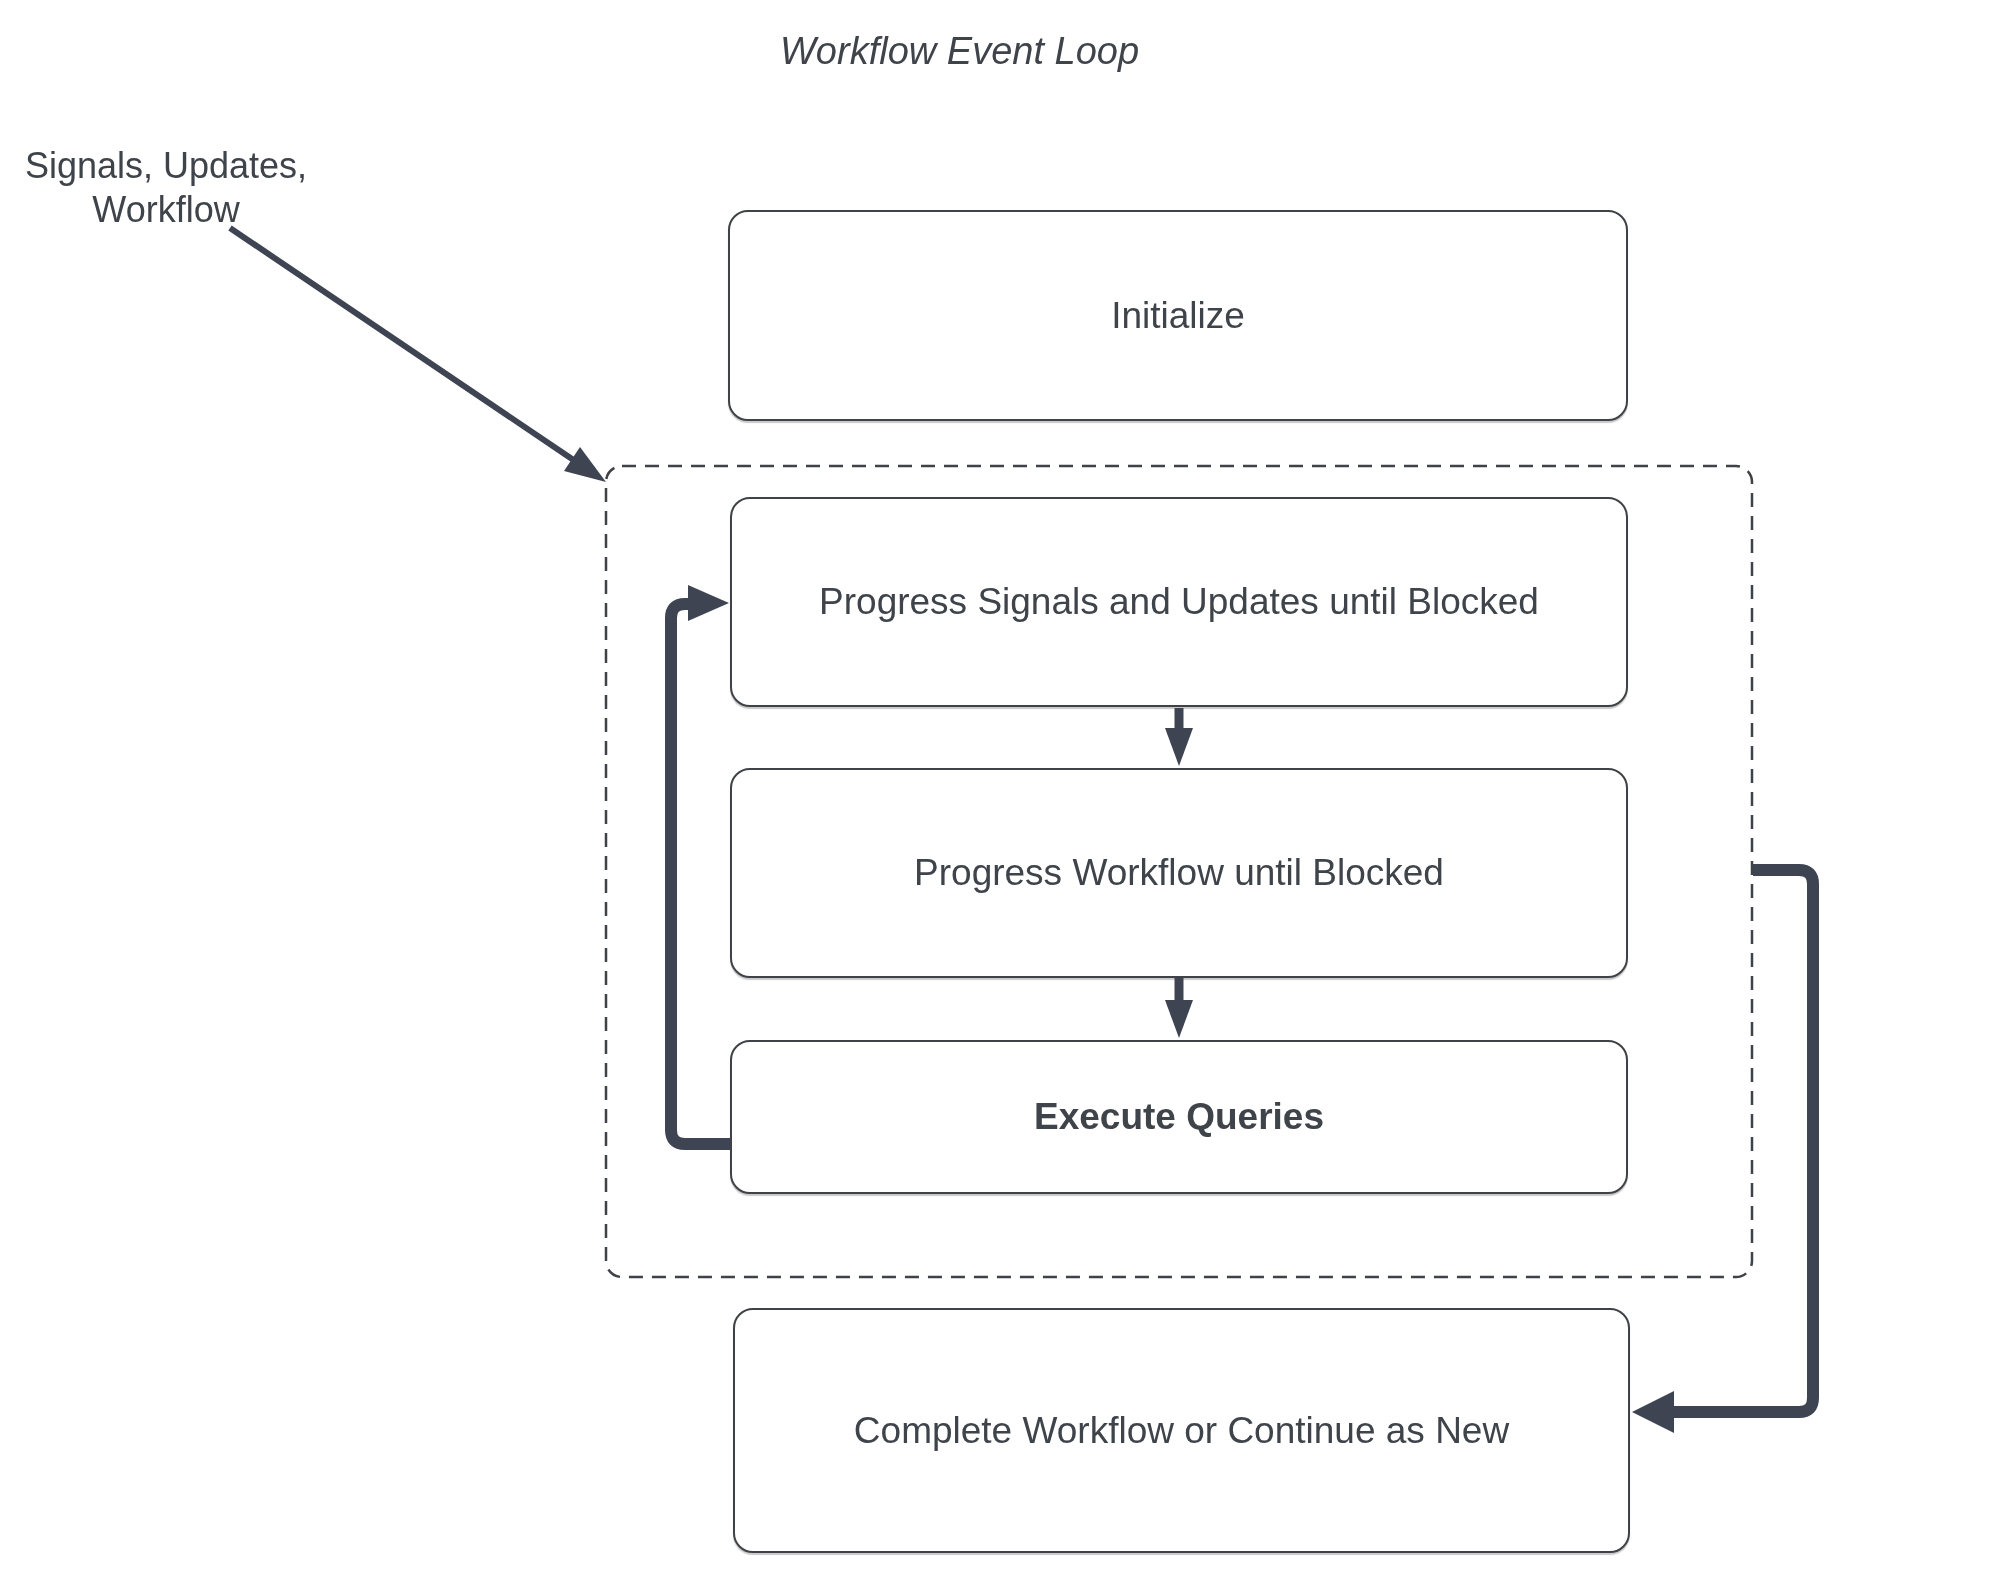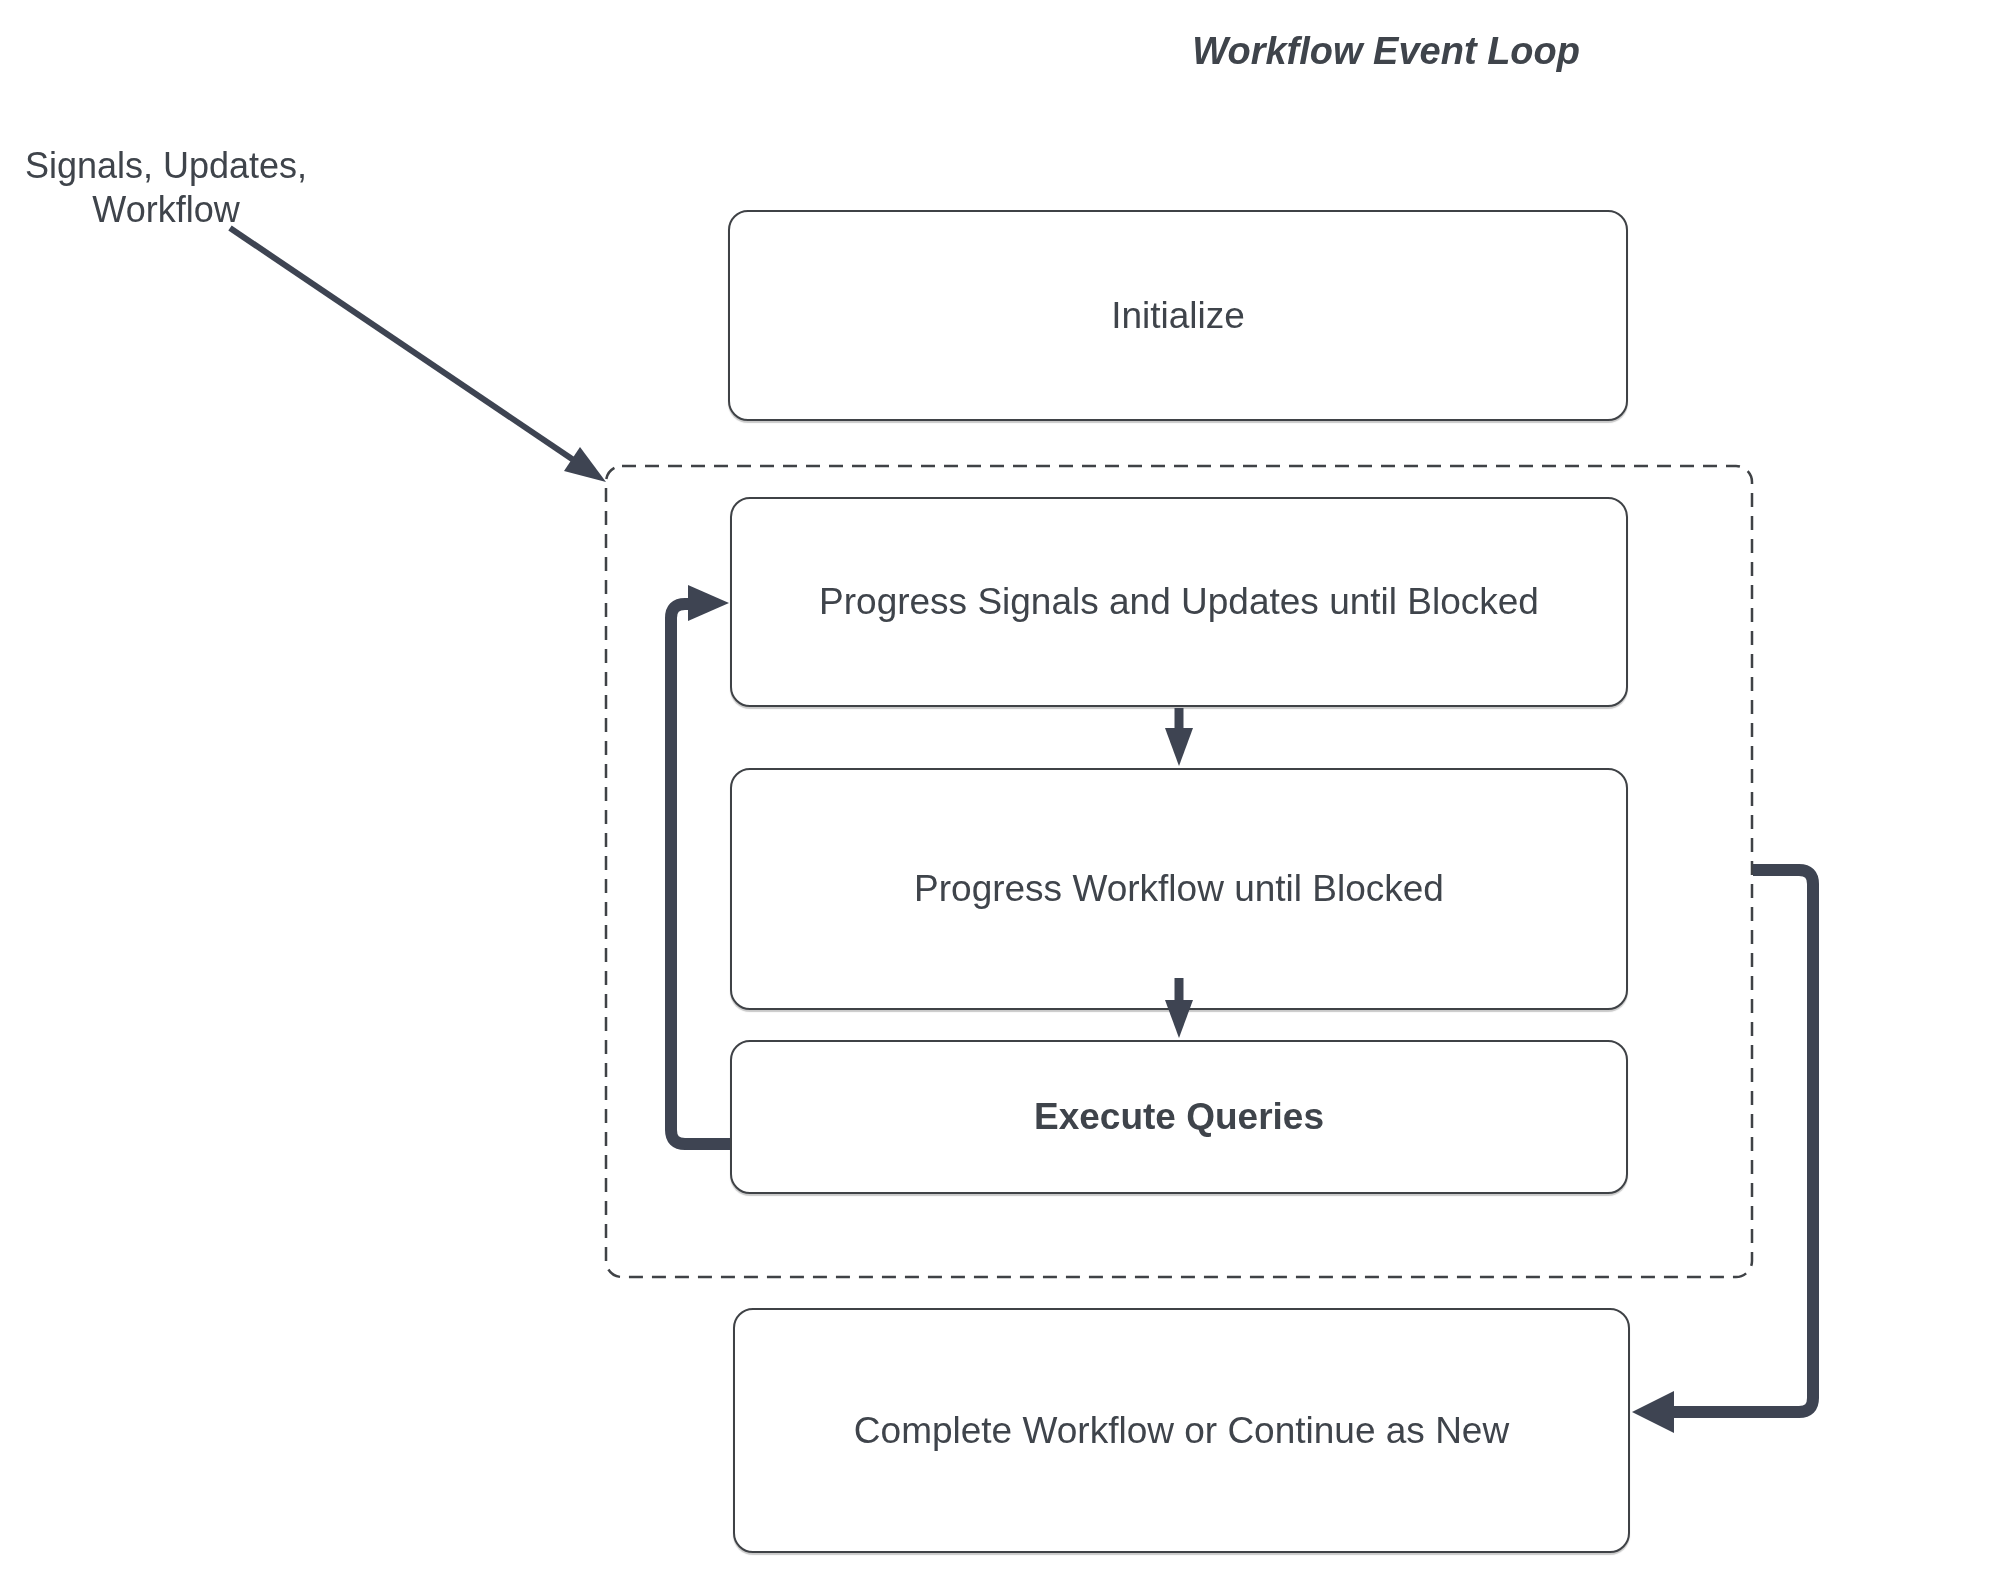--- a/index.html
+++ b/index.html
@@ -14,25 +14,24 @@
     position:relative;
     width:2006px;height:1576px;
     background:var(--bg);
     font-family:"Liberation Sans","DejaVu Sans",sans-serif;
     color:var(--text);
     overflow:hidden;
   }
   .diagram-title{
     position:absolute;
     left:780px;top:30px;width:800px;
-    text-align:right;
+    text-align:left;
     font-size:38px;
     font-style:italic;
     color:var(--text);
-    font-weight:bold;
   }
   .annotation{
     position:absolute;
     left:20px;top:134px;width:292px;
     text-align:center;
     font-size:36px;
     line-height:1.22;
     color:var(--text);
     margin-top:10px;
   }
@@ -49,21 +48,21 @@
     border-radius:20px;
     box-shadow:0 2px 1px rgba(60,60,60,0.28);
     display:flex;align-items:center;justify-content:center;
     text-align:center;
     font-size:37px;
     color:var(--text);
     padding:0 30px;
   }
   .node-initialize      {left:728px;top:210px;width:900px;height:211px;}
   .node-progress-signals{left:730px;top:497px;width:898px;height:210px;justify-content:center;}
-  .node-progress-workflow{left:730px;top:768px;width:898px;height:242px;}
+  .node-progress-workflow{left:730px;top:768px;width:898px;height:210px;}
   .node-execute-queries {left:730px;top:1040px;width:898px;height:154px;font-weight:bold;}
   .node-complete        {left:733px;top:1308px;width:897px;height:245px;}
   .overlay{
     position:absolute;inset:0;
     width:2006px;height:1576px;
     pointer-events:none;
   }
 </style>
 </head>
 <body>

